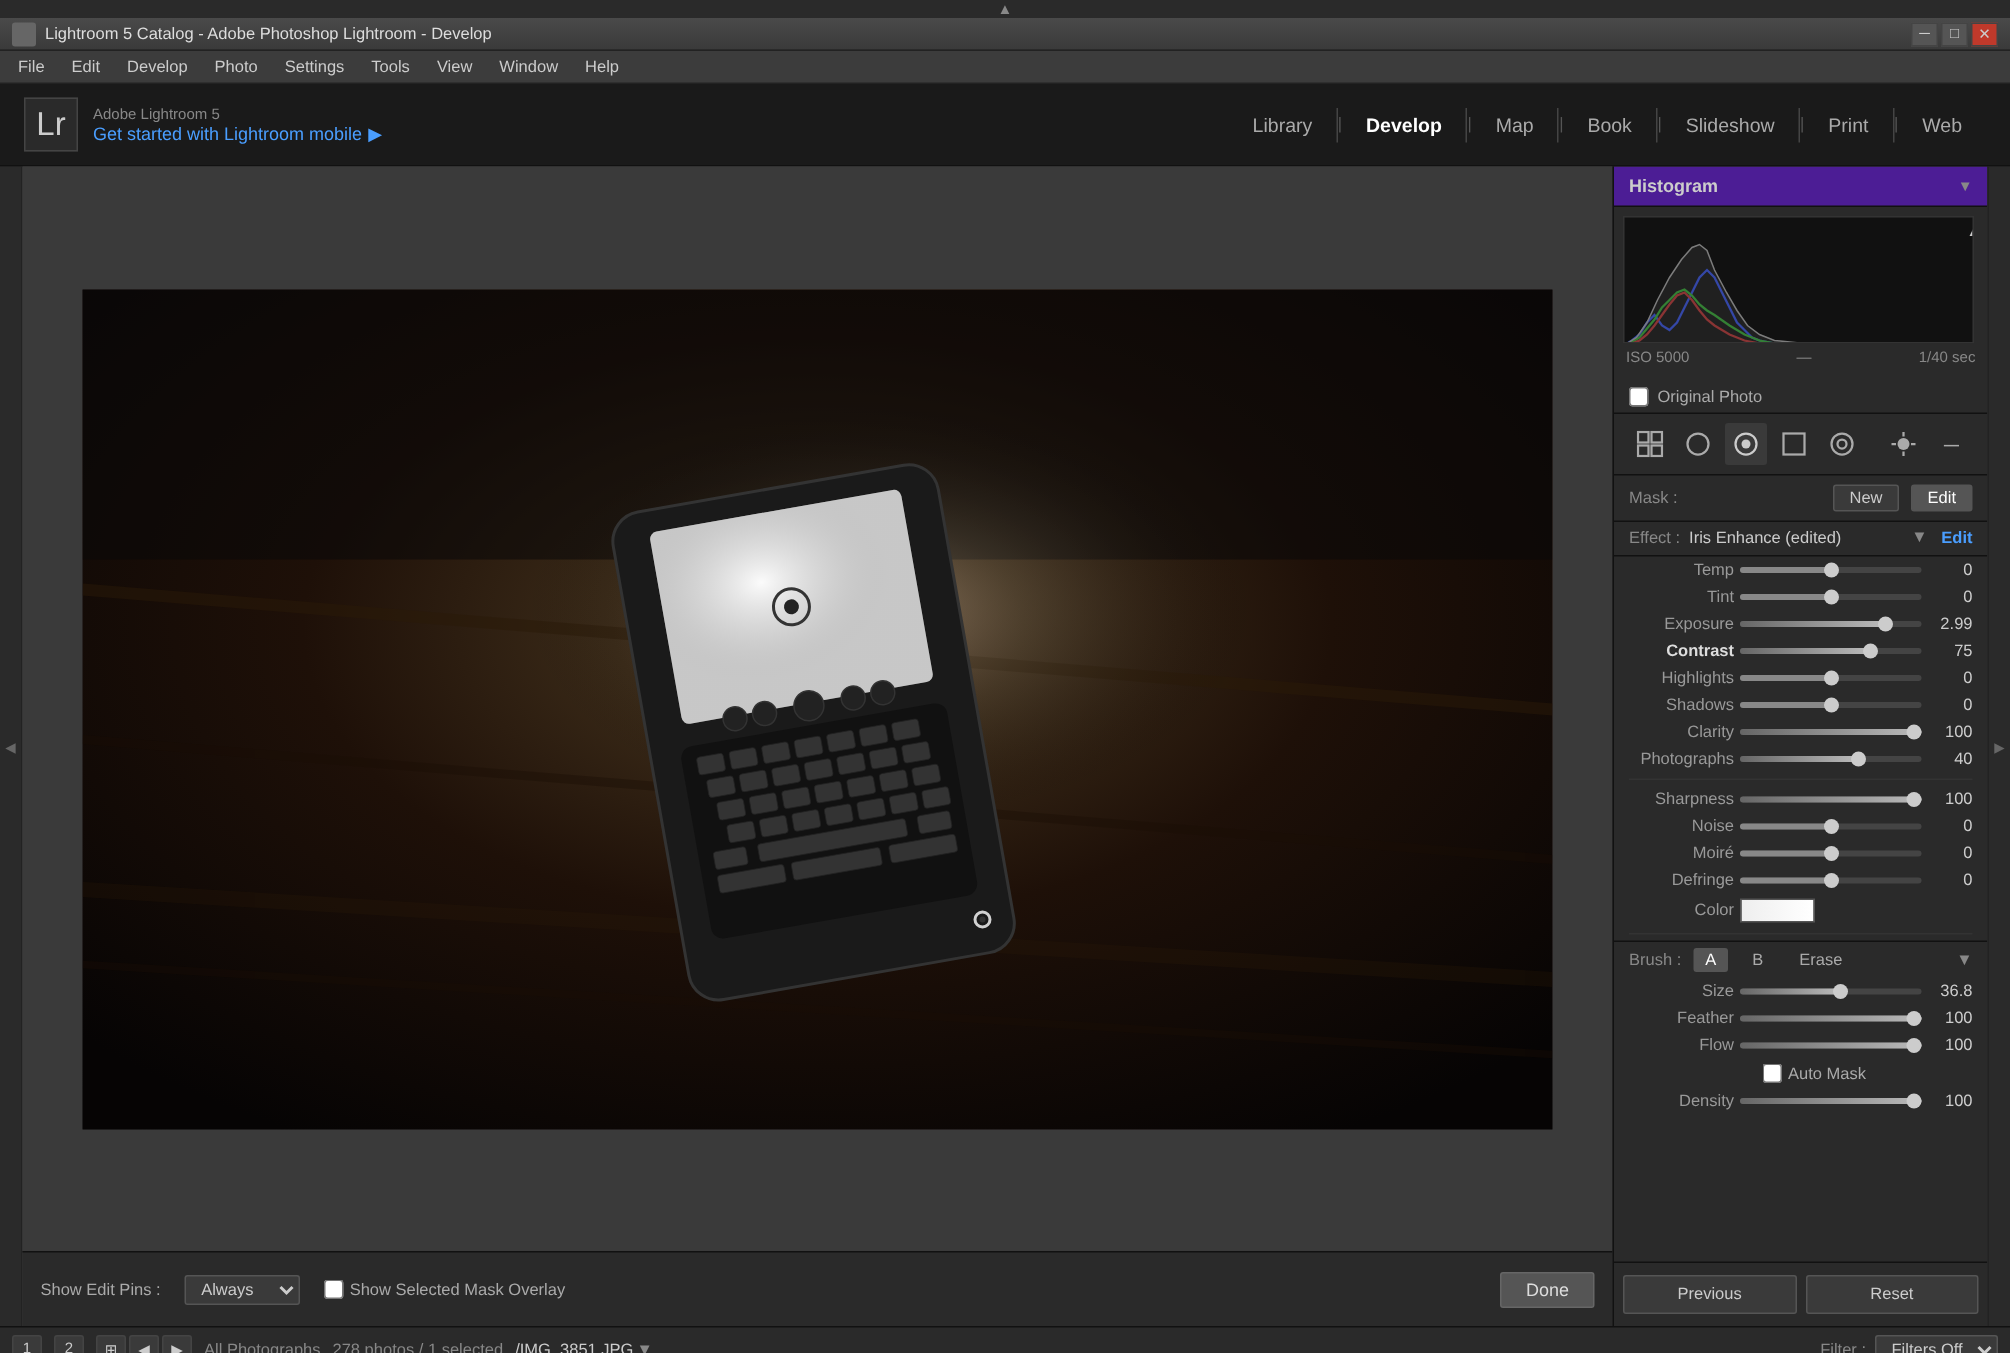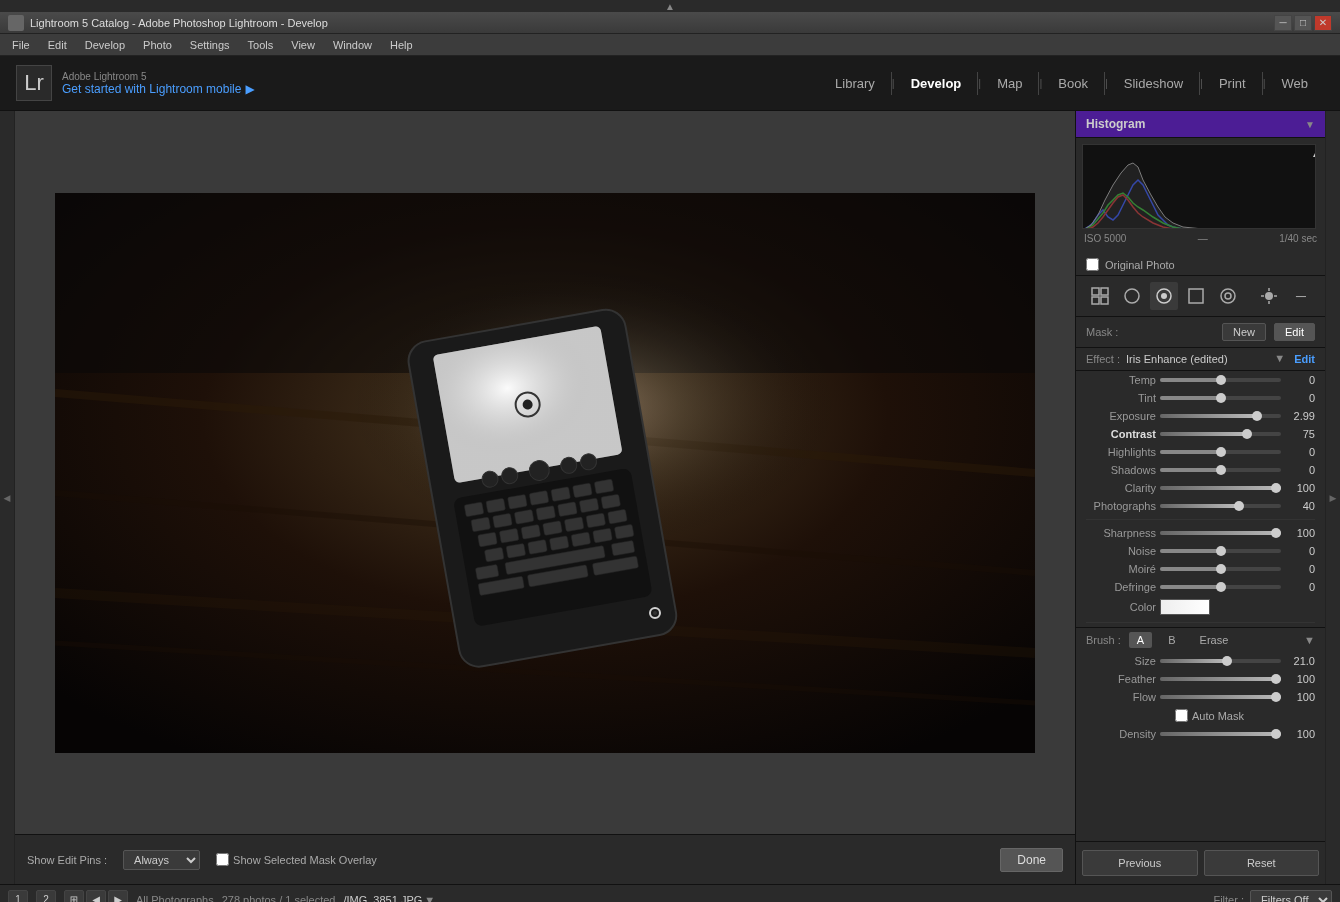--- a/index.html
+++ b/index.html
@@ -553,21 +553,21 @@
       <span style="margin-left:auto; color:#888; cursor:pointer;">▼</span>
     </div>
 
     <div>
       <div class="slider-row">
         <span class="slider-label">Size</span>
         <div class="slider-track">
           <div class="slider-fill" style="width:55%; background: linear-gradient(to right, #666, #bbb);"></div>
           <div class="slider-thumb" style="left:calc(55% - 5px)"></div>
         </div>
-        <span class="slider-value">21.0</span>
+        <span class="slider-value">36.8</span>
       </div>
       <div class="slider-row">
         <span class="slider-label">Feather</span>
         <div class="slider-track">
           <div class="slider-fill" style="width:100%; background: linear-gradient(to right, #666, #bbb);"></div>
           <div class="slider-thumb" style="left:calc(100% - 10px)"></div>
         </div>
         <span class="slider-value">100</span>
       </div>
       <div class="slider-row">

